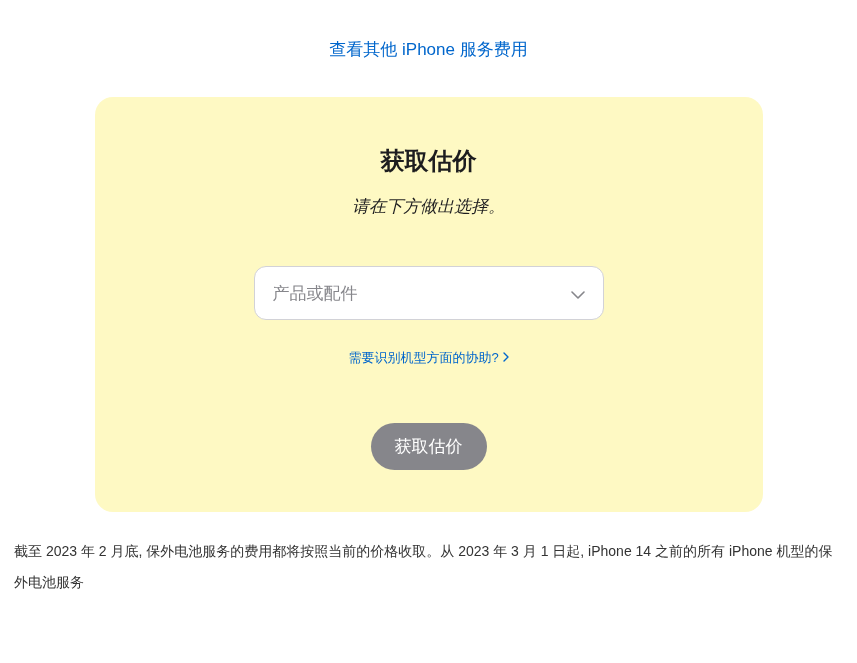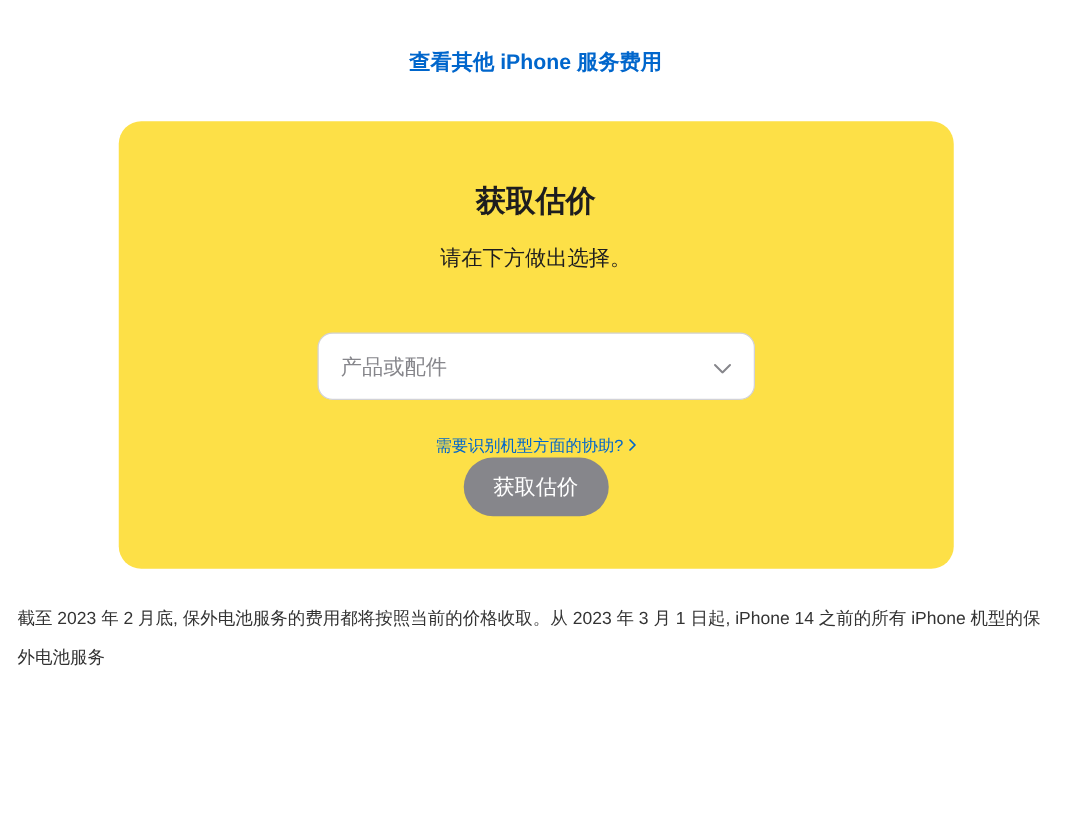--- a/index.html
+++ b/index.html
@@ -16,39 +16,40 @@
     }
     .top-link {
       text-align: center;
       margin-top: 38px;
       margin-bottom: 36px;
     }
     .top-link a {
       color: #0066cc;
       text-decoration: none;
       font-size: 17px;
-      font-weight: 700;
+      font-weight: 400;
     }
     .card {
-      background: #fde047;
+      background: #fef9c3;
       border-radius: 18px;
       width: 668px;
       margin: 0 auto;
       padding: 48px 56px 42px;
       text-align: center;
     }
     .card-title {
       font-size: 24px;
       font-weight: 600;
       margin-bottom: 18px;
     }
     .card-subtitle {
       font-size: 17px;
       color: #1d1d1f;
       margin-bottom: 48px;
+      font-style: italic;
     }
     .select-wrap {
       position: relative;
       width: 350px;
       margin: 0 auto 28px;
     }
     .select {
       display: flex;
       align-items: center;
       justify-content: space-between;
@@ -67,20 +68,21 @@
       color: #86868b;
     }
     .identify-link {
       color: #0066cc;
       font-size: 13px;
       text-decoration: none;
       display: inline-flex;
       align-items: center;
       gap: 4px;
       margin-top: -4px;
+      margin-bottom: 56px;
     }
     .identify-link .arrow {
       font-size: 12px;
     }
     .cta {
       background: #86868b;
       color: #ffffff;
       border: none;
       border-radius: 999px;
       padding: 12px 24px;

